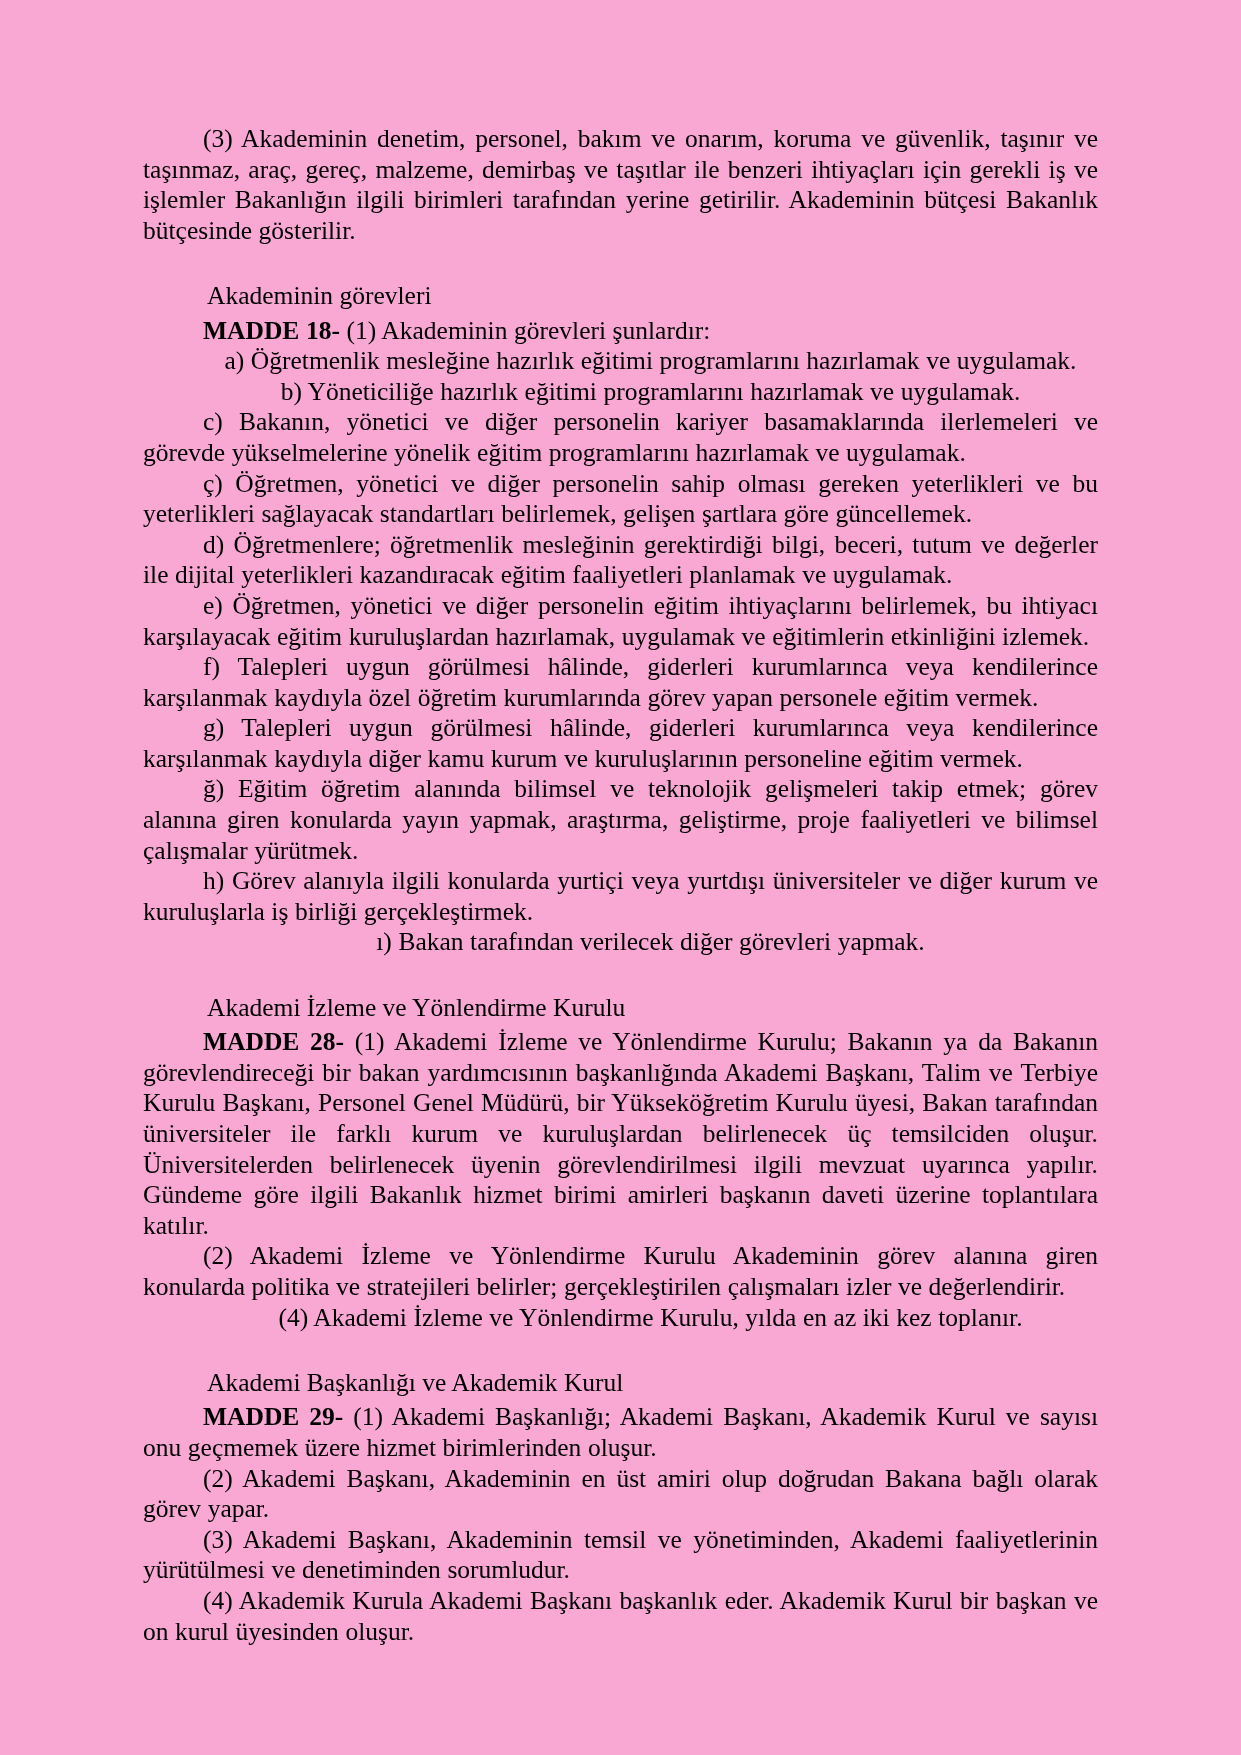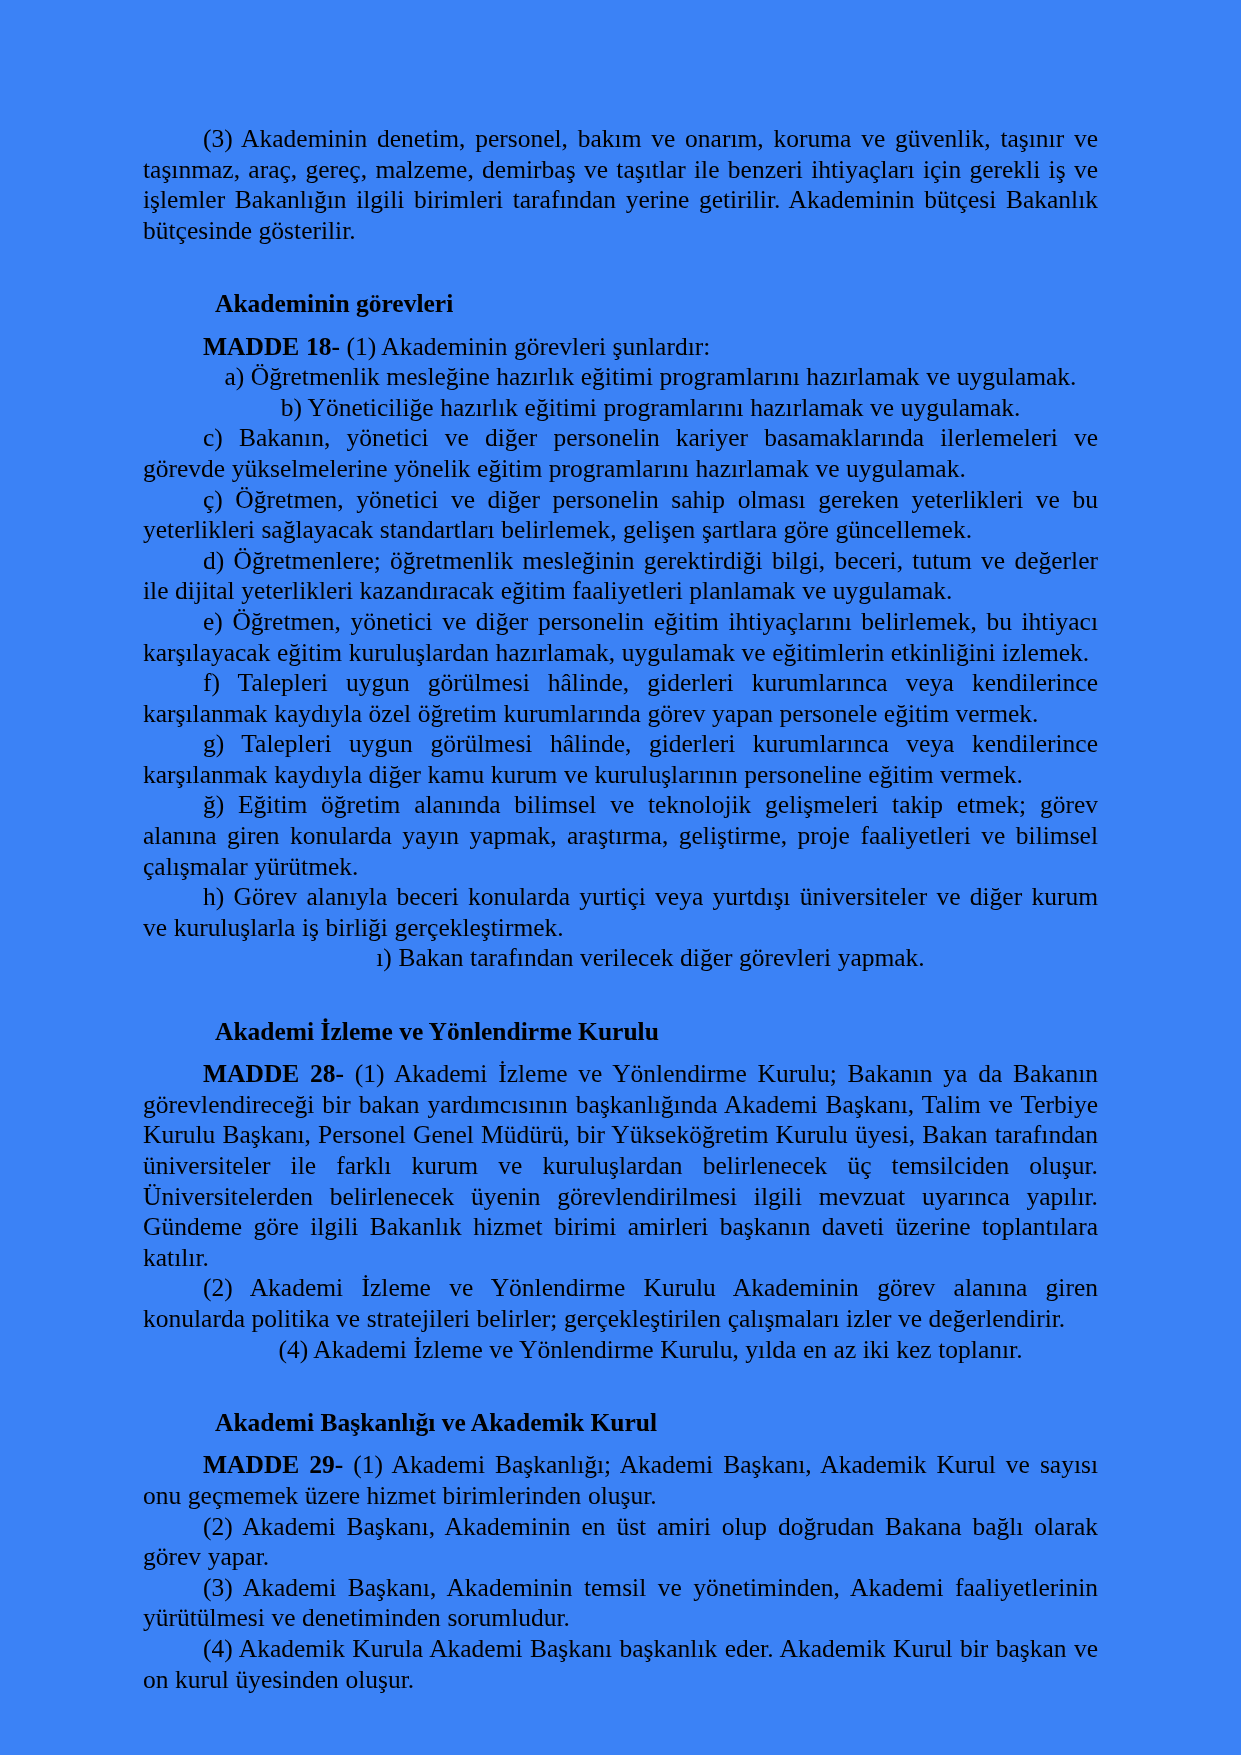--- a/index.html
+++ b/index.html
@@ -14,44 +14,44 @@
     font-family: "Liberation Serif", "DejaVu Serif", serif;
     color: #000000;
     -webkit-font-smoothing: antialiased;
   }
   .page {
     position: relative;
     box-sizing: border-box;
     width: 1241px;
     height: 1755px;
     padding: 124px 143px 60px 143px;
-    background: #3b82f6;
+    background: #f9a8d4;
   }
   .doc-body {
     width: 955px;
   }
   p.para {
     margin: 0;
     font-size: 25.5px;
     line-height: 30.6px;
     text-align: justify;
     text-justify: inter-word;
     text-indent: 60px;
     hyphens: none;
     word-spacing: 0.2px;
   }
   
   p.para.nojustify {
     text-align: center;
   }
   h3.heading {
-    margin: 12px;
+    margin: 4px;
     font-size: 25.5px;
     line-height: 30.6px;
-    font-weight: bold;
+    font-weight: normal;
     text-indent: 60px;
     text-align: left;
   }
   .spacer-block {
     height: 30.6px;
   }
   .madde-label {
     font-weight: bold;
   }
 </style>
@@ -66,21 +66,21 @@
       <p class="para" id="madde-27"><span class="madde-label">MADDE 18-</span><span> (1) Akademinin görevleri şunlardır:</span></p>
       <p class="para nojustify" id="madde-27-a">a) Öğretmenlik mesleğine hazırlık eğitimi programlarını hazırlamak ve uygulamak.</p>
       <p class="para nojustify" id="madde-27-b">b) Yöneticiliğe hazırlık eğitimi programlarını hazırlamak ve uygulamak.</p>
       <p class="para" id="madde-27-c">c) Bakanın, yönetici ve diğer personelin kariyer basamaklarında ilerlemeleri ve görevde yükselmelerine yönelik eğitim programlarını hazırlamak ve uygulamak.</p>
       <p class="para" id="madde-27-cc">ç) Öğretmen, yönetici ve diğer personelin sahip olması gereken yeterlikleri ve bu yeterlikleri sağlayacak standartları belirlemek, gelişen şartlara göre güncellemek.</p>
       <p class="para" id="madde-27-d">d) Öğretmenlere; öğretmenlik mesleğinin gerektirdiği bilgi, beceri, tutum ve değerler ile dijital yeterlikleri kazandıracak eğitim faaliyetleri planlamak ve uygulamak.</p>
       <p class="para" id="madde-27-e">e) Öğretmen, yönetici ve diğer personelin eğitim ihtiyaçlarını belirlemek, bu ihtiyacı karşılayacak eğitim kuruluşlardan hazırlamak, uygulamak ve eğitimlerin etkinliğini izlemek.</p>
       <p class="para" id="madde-27-f">f) Talepleri uygun görülmesi hâlinde, giderleri kurumlarınca veya kendilerince karşılanmak kaydıyla özel öğretim kurumlarında görev yapan personele eğitim vermek.</p>
       <p class="para" id="madde-27-g">g) Talepleri uygun görülmesi hâlinde, giderleri kurumlarınca veya kendilerince karşılanmak kaydıyla diğer kamu kurum ve kuruluşlarının personeline eğitim vermek.</p>
       <p class="para" id="madde-27-gg">ğ) Eğitim öğretim alanında bilimsel ve teknolojik gelişmeleri takip etmek; görev alanına giren konularda yayın yapmak, araştırma, geliştirme, proje faaliyetleri ve bilimsel çalışmalar yürütmek.</p>
-      <p class="para" id="madde-27-h">h) Görev alanıyla beceri konularda yurtiçi veya yurtdışı üniversiteler ve diğer kurum ve kuruluşlarla iş birliği gerçekleştirmek.</p>
+      <p class="para" id="madde-27-h">h) Görev alanıyla ilgili konularda yurtiçi veya yurtdışı üniversiteler ve diğer kurum ve kuruluşlarla iş birliği gerçekleştirmek.</p>
       <p class="para nojustify" id="madde-27-i">ı) Bakan tarafından verilecek diğer görevleri yapmak.</p>
       <div class="spacer-block" id="spacer-2"></div>
       <h3 class="heading" id="heading-akademi-izleme">Akademi İzleme ve Yönlendirme Kurulu</h3>
       <p class="para" id="madde-28"><span class="madde-label">MADDE 28-</span><span> (1) Akademi İzleme ve Yönlendirme Kurulu; Bakanın ya da Bakanın görevlendireceği bir bakan yardımcısının başkanlığında Akademi Başkanı, Talim ve Terbiye Kurulu Başkanı, Personel Genel Müdürü, bir Yükseköğretim Kurulu üyesi, Bakan tarafından üniversiteler ile farklı kurum ve kuruluşlardan belirlenecek üç temsilciden oluşur. Üniversitelerden belirlenecek üyenin görevlendirilmesi ilgili mevzuat uyarınca yapılır. Gündeme göre ilgili Bakanlık hizmet birimi amirleri başkanın daveti üzerine toplantılara katılır.</span></p>
       <p class="para" id="madde-28-2">(2) Akademi İzleme ve Yönlendirme Kurulu Akademinin görev alanına giren konularda politika ve stratejileri belirler; gerçekleştirilen çalışmaları izler ve değerlendirir.</p>
       <p class="para nojustify" id="madde-28-3">(4) Akademi İzleme ve Yönlendirme Kurulu, yılda en az iki kez toplanır.</p>
       <div class="spacer-block" id="spacer-3"></div>
       <h3 class="heading" id="heading-akademi-baskanligi">Akademi Başkanlığı ve Akademik Kurul</h3>
       <p class="para" id="madde-29"><span class="madde-label">MADDE 29-</span><span> (1) Akademi Başkanlığı; Akademi Başkanı, Akademik Kurul ve sayısı onu geçmemek üzere hizmet birimlerinden oluşur.</span></p>
       <p class="para" id="madde-29-2">(2) Akademi Başkanı, Akademinin en üst amiri olup doğrudan Bakana bağlı olarak görev yapar.</p>

